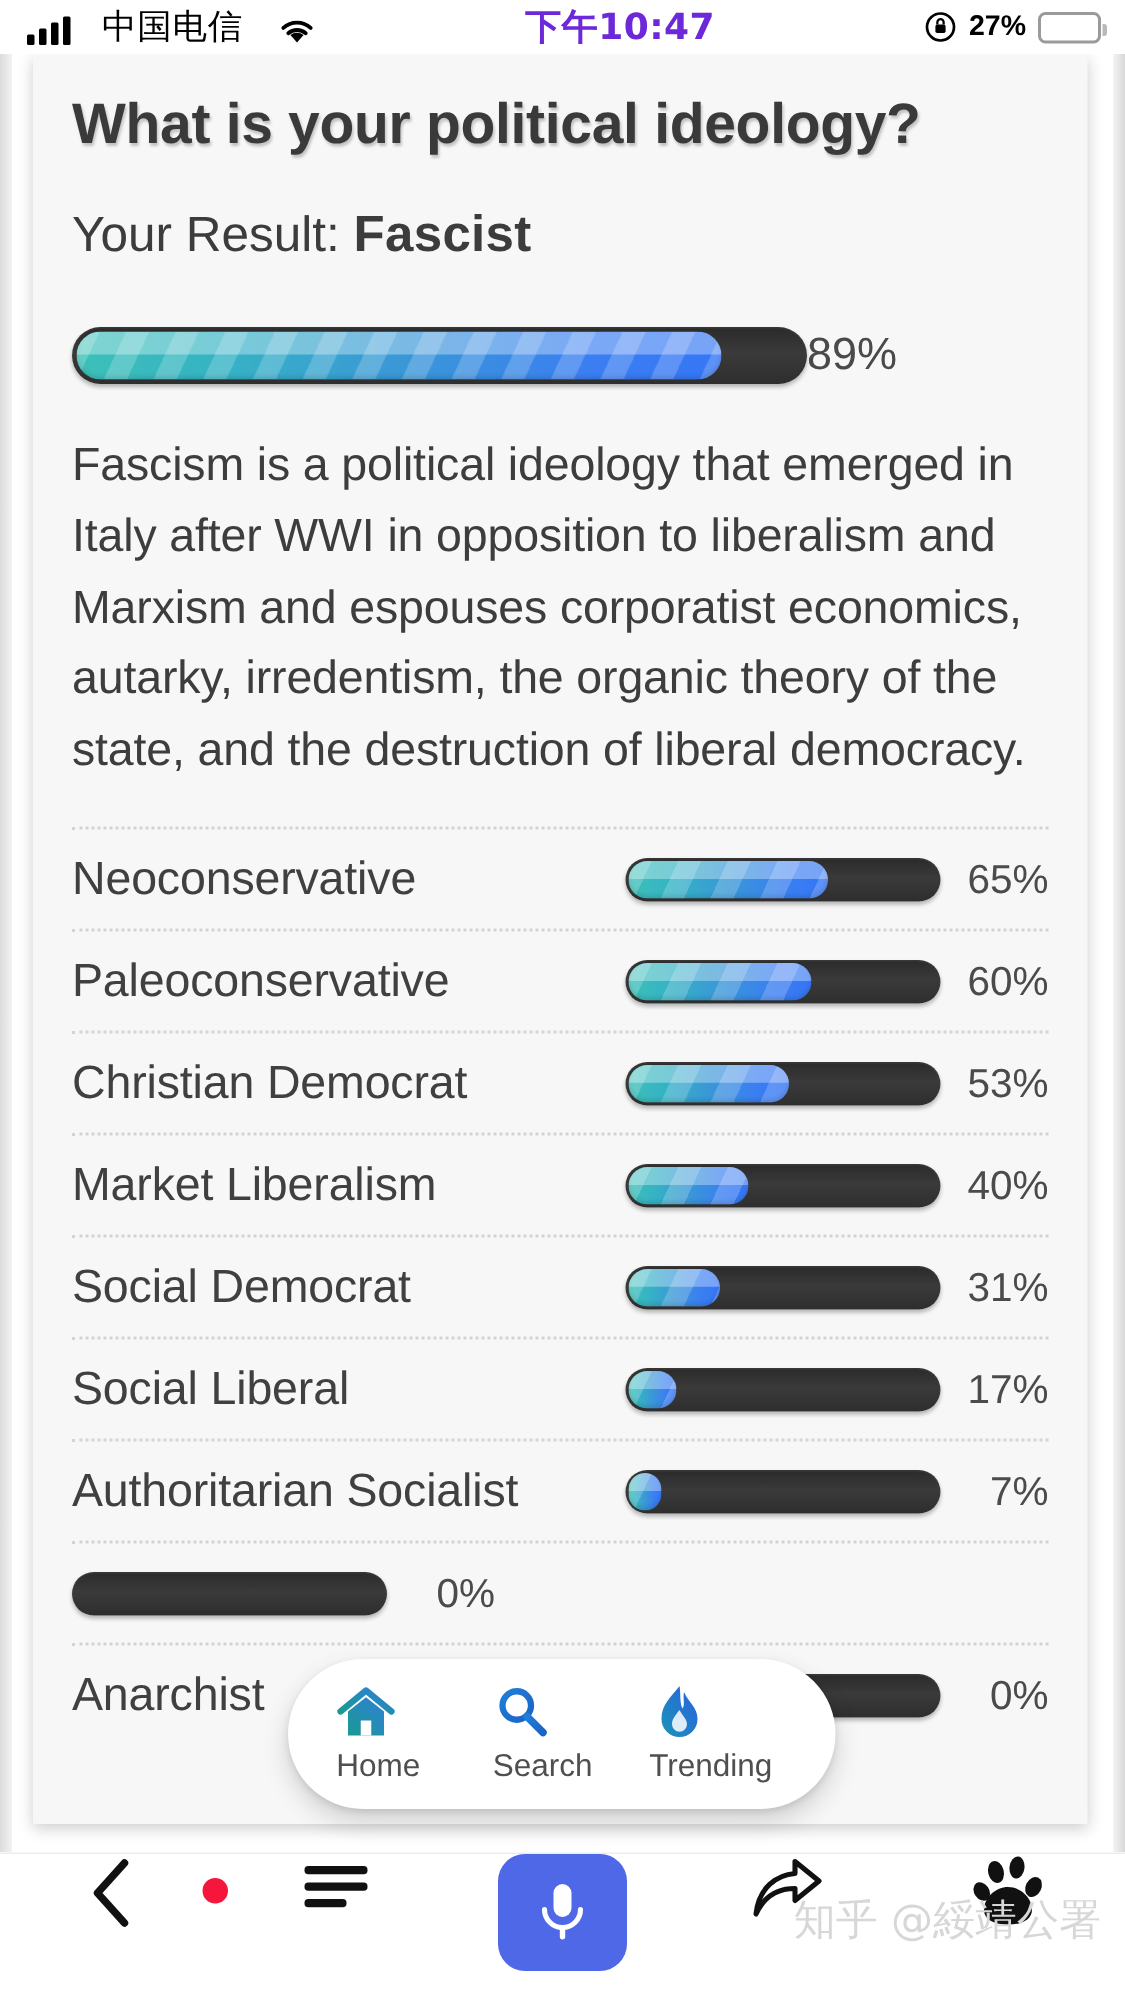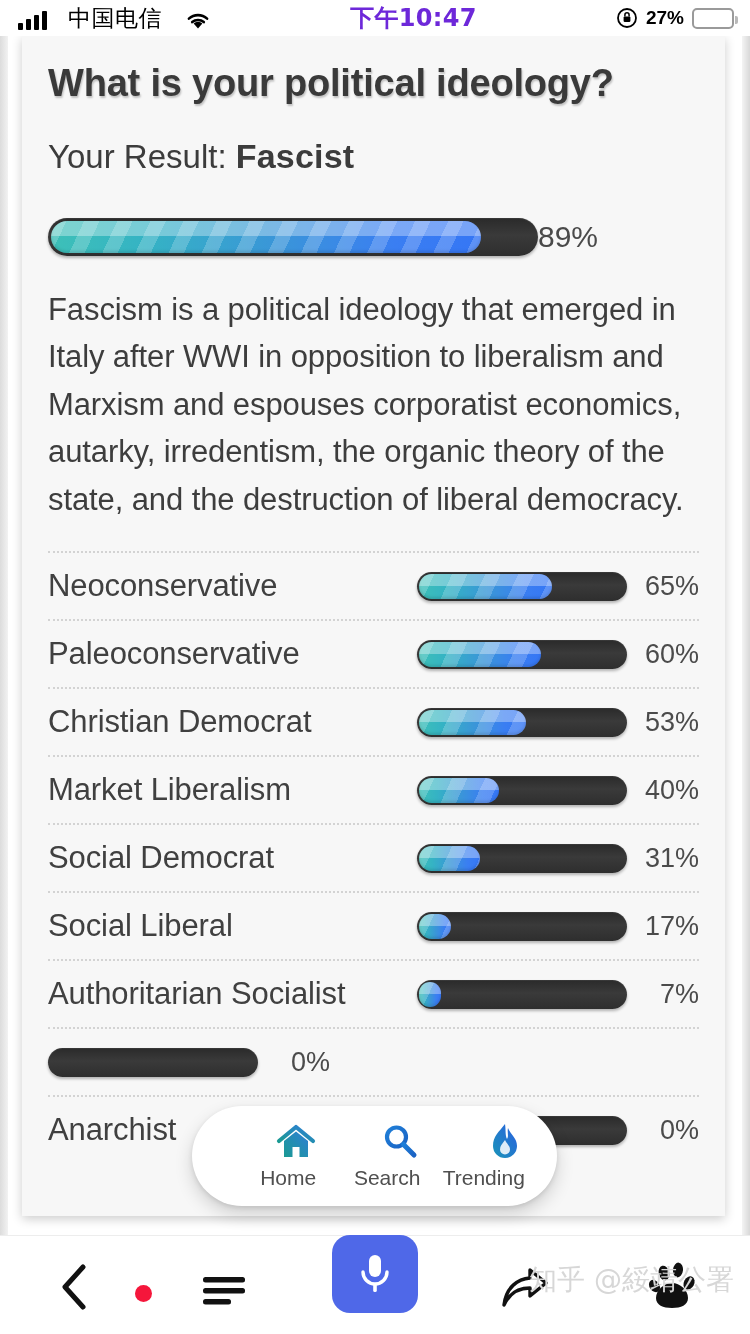--- a/index.html
+++ b/index.html
@@ -108,28 +108,28 @@
   .lpct{ width:72px; text-align:right; font-size:27px; color:#4b4b4b; }
 
   
   .navpill{
     position:absolute; left:192px; top:1070px; width:365px; height:100px;
     background:#ffffff; border-radius:50px;
     box-shadow:0 8px 18px rgba(0,0,0,.16), 0 2px 5px rgba(0,0,0,.10);
     display:flex; align-items:center; justify-content:space-around;
     padding:0 26px; z-index:25;
   }
-  .navitem{ display:flex; flex-direction:column; align-items:flex-end; gap:5px; width:92px; }
+  .navitem{ display:flex; flex-direction:column; align-items:flex-start; gap:5px; width:92px; }
   .navicon{ width:40px; height:38px; display:flex; align-items:center; justify-content:center; }
   .navlabel{ font-size:21px; color:#4f4f4f; }
 
   
   .toolbar{
     position:absolute; left:0; top:1235px; width:750px; height:78px;
-    background:#ffffff; display:flex; align-items:flex-end; z-index:30;
+    background:#ffffff; display:flex; align-items:flex-start; z-index:30;
     border-top:1px solid #ededed;
   }
   .tb-item{ flex:1; display:flex; align-items:center; justify-content:center; position:relative; }
   .micbtn{ width:86px; height:78px; background:#4f68e8; border-radius:18px;
            display:flex; align-items:center; justify-content:center; }
   .badge{ position:absolute; width:17px; height:17px; border-radius:50%; background:#f5163b;
           top:16px; right:148px; }
   .watermark{
     position:absolute; right:16px; bottom:14px;
     font-size:28px; color:#d7d7d7; white-space:nowrap; pointer-events:none;

